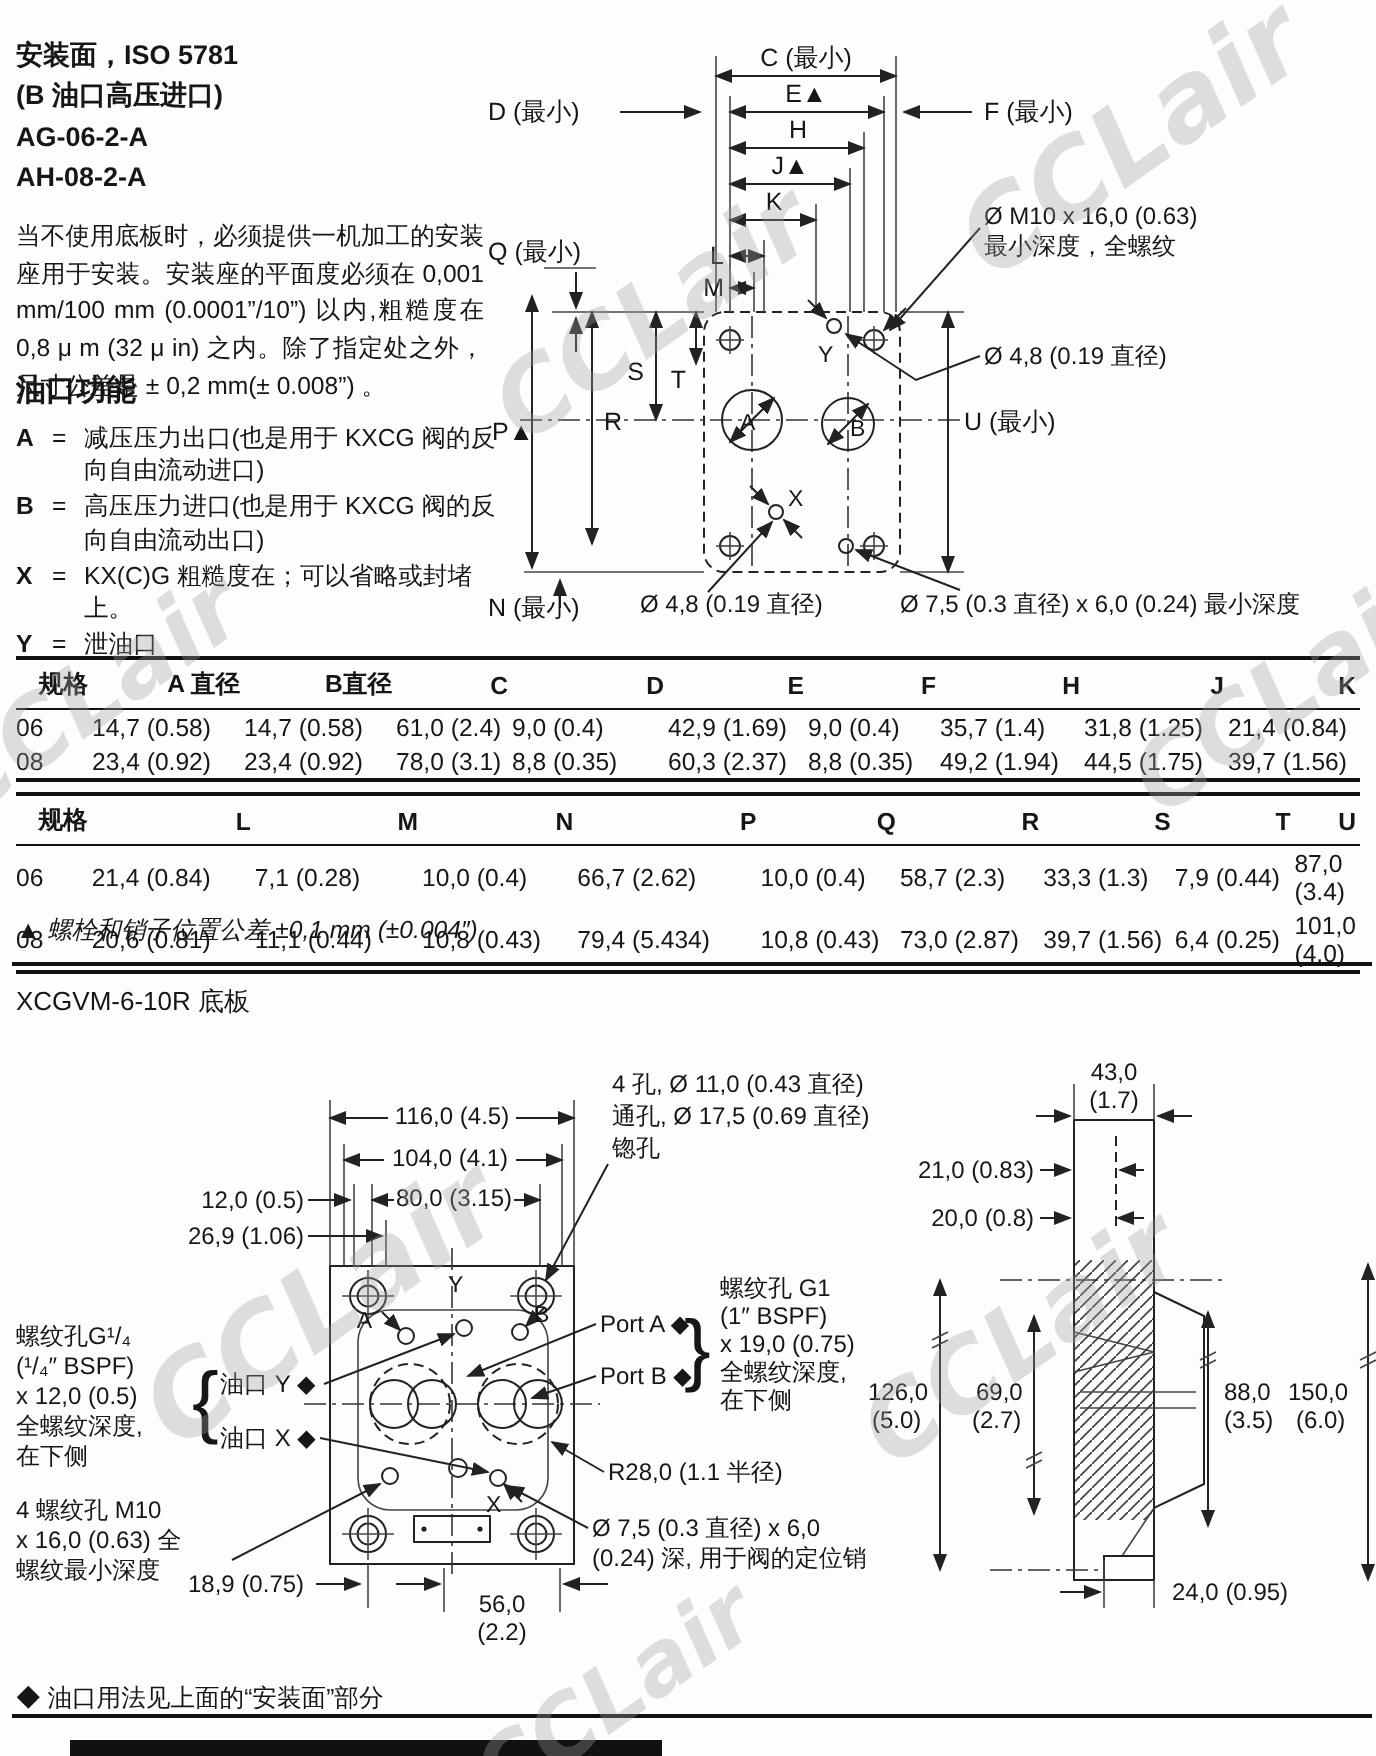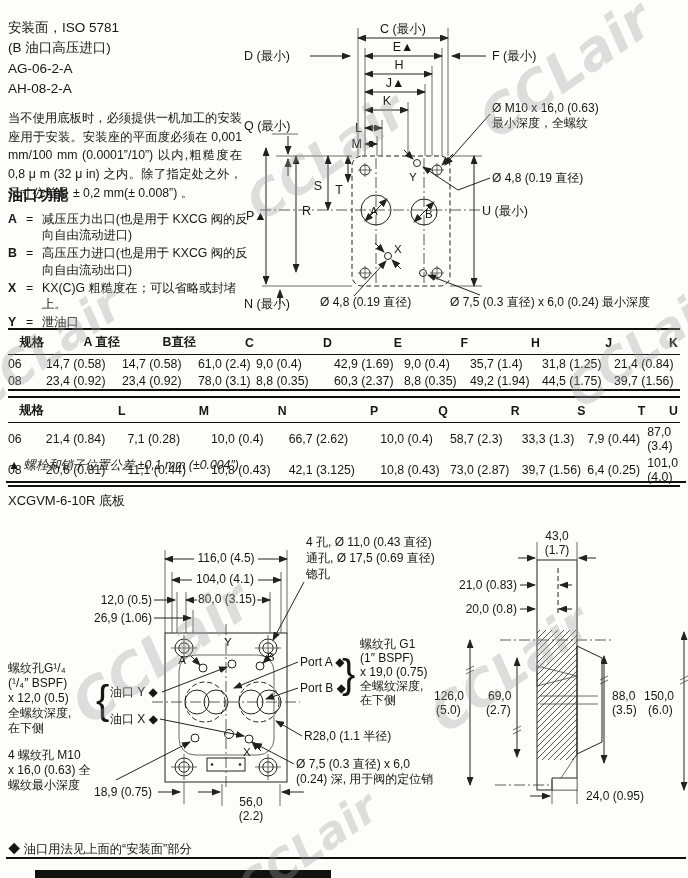--- a/index.html
+++ b/index.html
@@ -1,21 +1,21 @@
 <!DOCTYPE html>
 <html><head>
 <meta charset="utf-8">
 <style>
   html,body{margin:0;padding:0;background:#e9e9e9;}
   .page{position:relative;width:688px;height:878px;background:#fdfdfc;overflow:hidden;
         font-family:"Liberation Sans",sans-serif;color:#161616;}
   .wm{position:absolute;font-family:"DejaVu Sans",sans-serif;font-weight:bold;font-style:italic;
       color:#9f9f9f;opacity:.33;transform:rotate(-35deg);pointer-events:none;white-space:nowrap;z-index:5;}
   .intro{position:absolute;left:8px;top:18px;width:234px;}
-  .intro .h{font-size:13.5px;font-weight:normal;line-height:1.5;}
+  .intro .h{font-size:13.5px;font-weight:bold;line-height:1.5;}
   .intro .p{font-size:12.3px;line-height:1.52;margin-top:10px;text-align:justify;}
   .ports{position:absolute;left:8px;top:186px;width:242px;font-size:12.3px;}
   .ports .h{font-weight:bold;font-size:15px;margin-bottom:6px;}
   .prow{display:grid;grid-template-columns:18px 16px 1fr;margin-bottom:2px;line-height:1.32;}
   .prow .k{font-weight:bold;}
   svg text{font-family:"Liberation Sans",sans-serif;font-size:12px;fill:#161616;}
   text.diml{font-size:12.5px;}
   text.small{font-size:11.5px;}
   .ln{stroke:#222;stroke-width:1;fill:none;}
   .thin{stroke:#444;stroke-width:.8;fill:none;}
@@ -283,21 +283,21 @@
         <td>58,7 (2.3)</td>
         <td>33,3 (1.3)</td>
         <td>7,9 (0.44)</td>
         <td>87,0 (3.4)</td>
       </tr>
       <tr>
         <td>08</td>
         <td>20,6 (0.81)</td>
         <td>11,1 (0.44)</td>
         <td>10,8 (0.43)</td>
-        <td>42,1 (3.125)</td>
+        <td>79,4 (5.434)</td>
         <td>10,8 (0.43)</td>
         <td>73,0 (2.87)</td>
         <td>39,7 (1.56)</td>
         <td>6,4 (0.25)</td>
         <td>101,0 (4.0)</td>
       </tr>
       </tbody>
     </table>
   </div>
 

